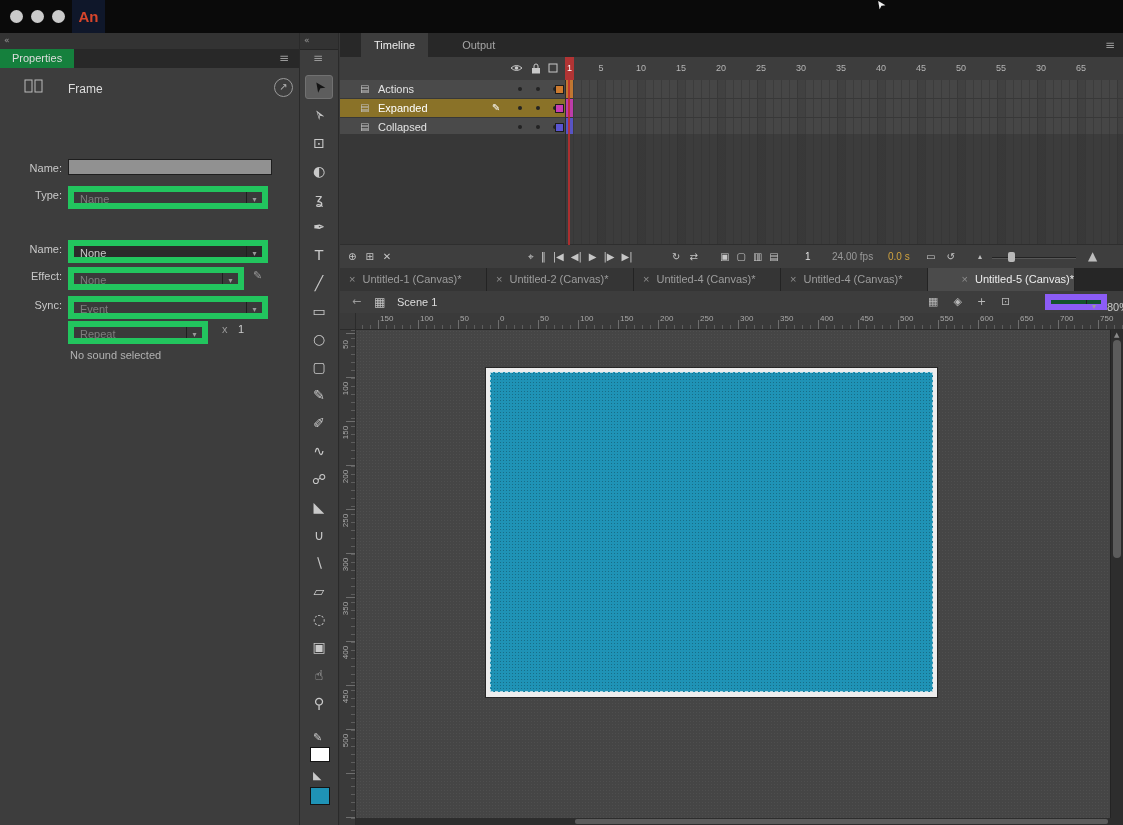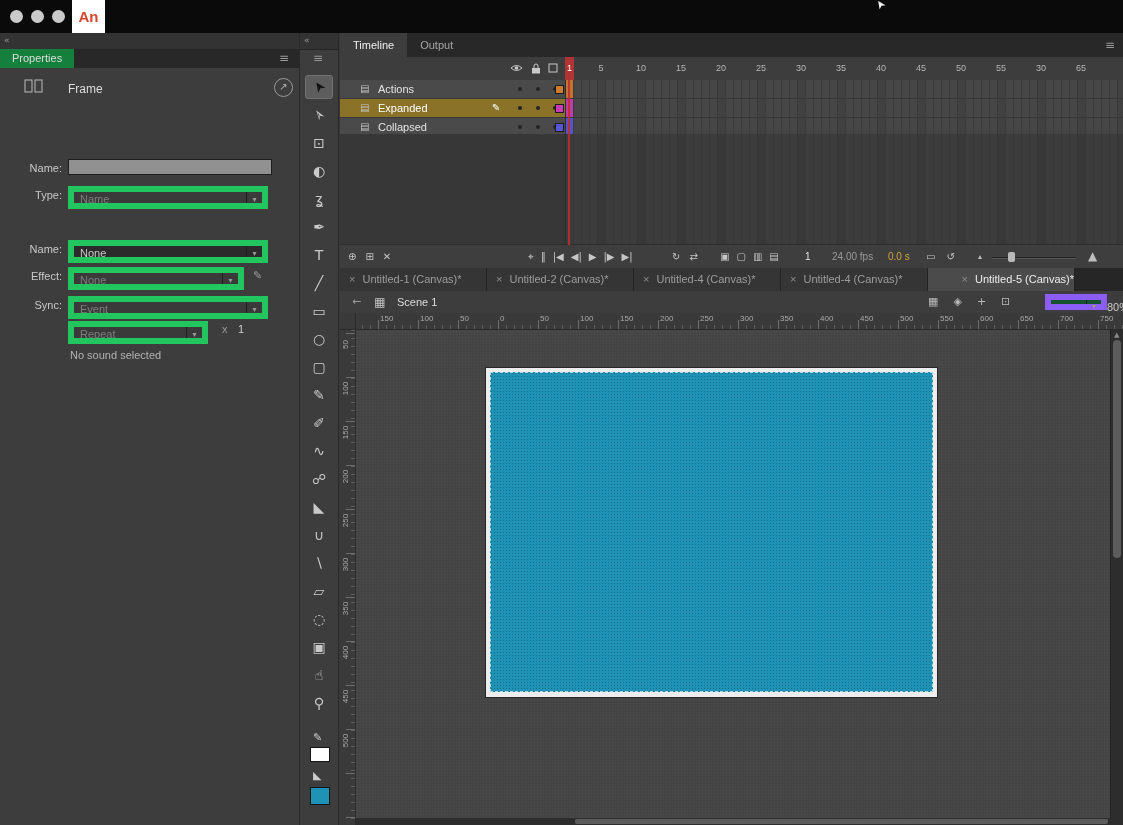--- a/index.html
+++ b/index.html
@@ -3,21 +3,21 @@
 <meta charset="utf-8">
 <style>
   html,body{margin:0;padding:0;background:#1a1a1a}
   #app{position:relative;width:1123px;height:825px;overflow:hidden;background:#383838;
        font-family:"Liberation Sans",sans-serif;font-size:11px;color:#ccc;}
   .g{font-family:"DejaVu Sans",sans-serif;}
   
   #titlebar{position:absolute;left:0;top:0;width:1123px;height:33px;background:#0a0a0a;}
   .tlight{position:absolute;top:10px;width:13px;height:13px;border-radius:50%;background:#cacaca;}
   #tl-close{left:10px}#tl-min{left:31px}#tl-max{left:52px}
-  #app-logo{position:absolute;left:72px;top:0;width:33px;height:33px;background:#ffffff;color:#d8452b;
+  #app-logo{position:absolute;left:72px;top:0;width:33px;height:33px;background:#0f172a;color:#d8452b;
             font-weight:bold;font-size:15px;text-align:center;line-height:33px;}
   #mouse-cursor{position:absolute;left:876px;top:-2px;color:#f2f2f2;font-size:11px;transform:rotate(-125deg);}
   
   #properties-panel{position:absolute;left:0;top:33px;width:299px;height:792px;background:#3d3d3d;border-right:1px solid #2a2a2a;}
   .panel-strip{position:absolute;left:0;top:0;width:100%;height:16px;background:#333;border-bottom:1px solid #262626;}
   .collapse-glyph{position:absolute;left:4px;top:2px;color:#999;font-size:9px;letter-spacing:-1px;}
   #prop-tabrow{position:absolute;left:0;top:16px;width:100%;height:19px;background:#282828;}
   #prop-tab{position:absolute;left:0;top:0;height:19px;line-height:19px;padding:0 12px;background:#15803d;color:#ddd;}
   #prop-menu{position:absolute;right:10px;top:2px;color:#999;font-size:12px;}
   #frame-icon{position:absolute;left:24px;top:46px;}
@@ -58,21 +58,21 @@
   .tool.active .tglyph{line-height:22px;color:#141414;}
   .rot{transform:rotate(-125deg);}
   .swatch{position:absolute;left:10px;width:18px;height:13px;border:1px solid #141414;}
   #stroke-icon{position:absolute;left:13px;top:698px;color:#c9c9c9;font-size:11px;}
   #stroke-swatch{top:714px}
   #fill-icon{position:absolute;left:13px;top:736px;color:#c9c9c9;font-size:11px;}
   #fill-swatch{top:754px;height:16px}
   
   #timeline-panel{position:absolute;left:340px;top:33px;width:783px;height:235px;background:#3d3d3d;}
   #tl-tabbar{position:absolute;top:0;left:0;right:0;height:24px;background:#282828;}
-  .tl-tab{display:inline-block;height:24px;line-height:24px;padding:0 13px;color:#a5a5a5;}
+  .tl-tab{display:inline-block;height:24px;line-height:24px;padding:0 13px;color:#a5a5a5;margin-left:21px;}
   .tl-tab.active{background:#3d3d3d;color:#eee;}
   #tl-menu{position:absolute;right:8px;top:5px;color:#999;font-size:12px;}
   #tl-header{position:absolute;top:24px;left:0;right:0;height:23px;border-bottom:1px solid #303030;}
   .hdr-icon{position:absolute;top:6px;}
   #col-visibility{left:170px}#col-lock{left:191px}#col-outline{left:208px}
   #frame-ruler{position:absolute;left:225px;top:0;right:0;height:23px;overflow:hidden;}
   #playhead-head{position:absolute;left:0;top:0;width:9px;height:23px;background:#b13434;color:#fff;
                  font-size:9px;text-align:center;line-height:23px;z-index:5;}
   .flabel{position:absolute;top:0;height:23px;line-height:23px;font-size:9px;color:#b5b5b5;width:20px;text-align:center;}
   #layer-list{position:absolute;top:47px;left:0;right:0;}

